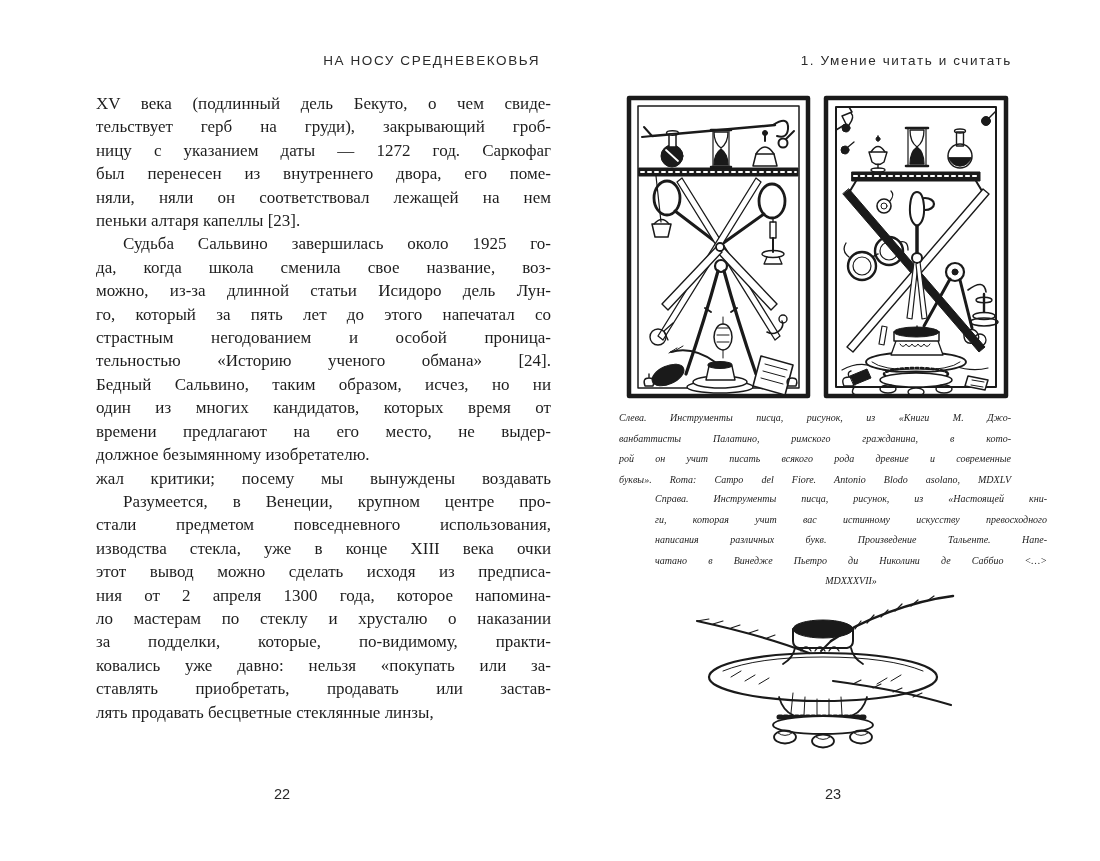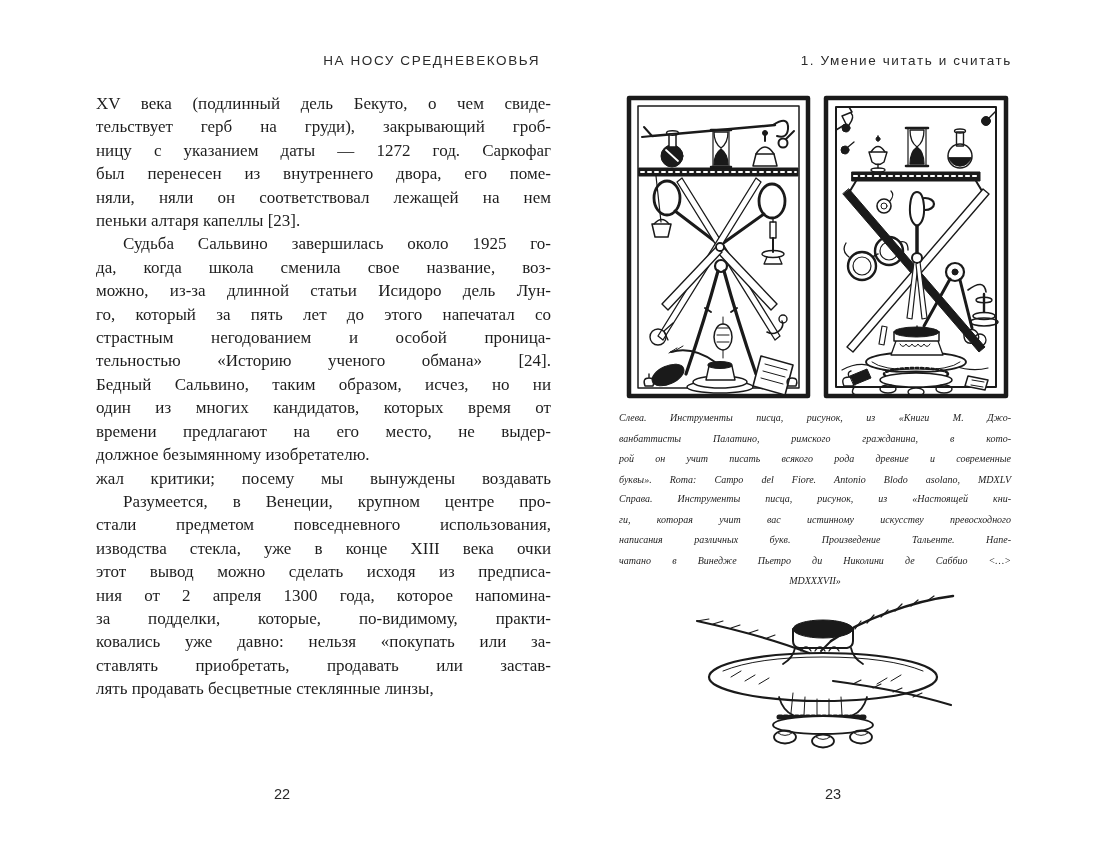--- a/index.html
+++ b/index.html
@@ -20,21 +20,21 @@
     font-size:17px;line-height:23.4px;margin-left:11px;
   }
   .tline{text-align:justify;text-align-last:justify;}
   .tline-last{text-align-last:left;}
   .para-indent .tline:first-child{text-indent:27px;}
   .caption{
     position:absolute;left:619px;width:392px;
     font-style:italic;font-size:10px;line-height:20.6px;color:#222;
   }
   #caption-1{top:408px;}
-  #caption-2{top:489px;}
+  #caption-2{top:489px;margin-left:36px;}
   .justify-last .tline-last{text-align-last:justify;}
   .center-last .tline-last{text-align-last:center;}
   .pageno{
     position:absolute;top:786px;width:60px;text-align:center;
     font-family:"Liberation Sans", sans-serif;font-size:14.5px;color:#2a2a2a;
   }
   #pageno-left{left:252px;}
   #pageno-right{left:803px;text-align:center;}
   .woodcut{position:absolute;top:94px;}
   #woodcut-left{left:625px;}
@@ -68,20 +68,21 @@
         <div class="tline">времени предлагают на его место, не выдер-</div>
         <div class="tline tline-last">должное безымянному изобретателю.</div>
         <div class="tline">жал критики; посему мы вынуждены воздавать</div>
       </div>
     <div class="para para-indent">
         <div class="tline">Разумеется, в Венеции, крупном центре про-</div>
         <div class="tline">стали предметом повседневного использования,</div>
         <div class="tline">изводства стекла, уже в конце XIII века очки</div>
         <div class="tline">этот вывод можно сделать исходя из предписа-</div>
         <div class="tline">ния от 2 апреля 1300 года, которое напомина-</div>
+        <div class="tline">ло мастерам по стеклу и хрусталю о наказании</div>
         <div class="tline">за подделки, которые, по-видимому, практи-</div>
         <div class="tline">ковались уже давно: нельзя «покупать или за-</div>
         <div class="tline">ставлять приобретать, продавать или застав-</div>
         <div class="tline tline-last">лять продавать бесцветные стеклянные линзы,</div>
       </div>
   </div>
 
   <div id="pageno-left" class="pageno">22</div>
 </div>
 

